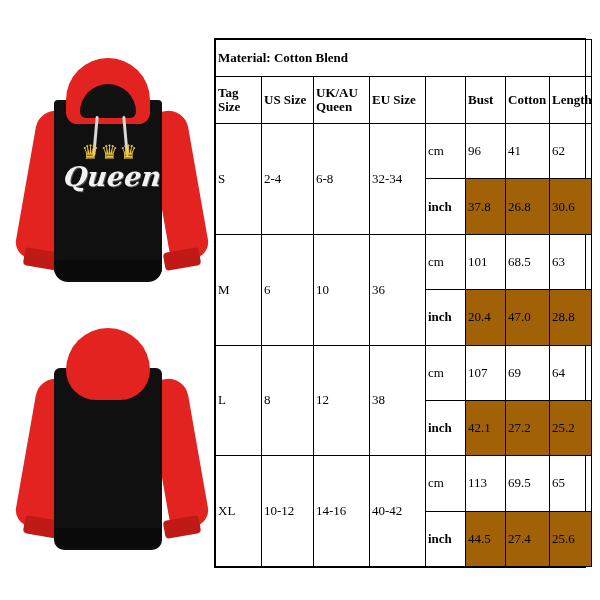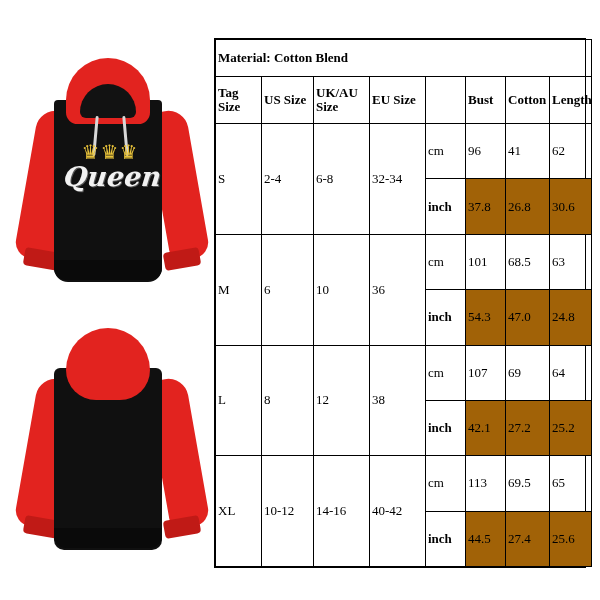--- a/index.html
+++ b/index.html
@@ -282,21 +282,21 @@
           <col class="col-len">
       </colgroup>
       <tbody>
         <tr class="material-row">
           <td colspan="8">Material: Cotton Blend</td>
         </tr>
 
         <tr class="head-row">
           <td>Tag Size</td>
           <td>US Size</td>
-          <td>UK/AU Size</td>
+          <td>UK/AU Queen</td>
           <td>EU Size</td>
           <td class="blank-head"></td>
           <td>Bust</td>
           <td>Cotton</td>
           <td>Length</td>
         </tr>
 
         <tr>
           <td class="tag-cell" rowspan="2">S</td>
           <td class="us-cell" rowspan="2">2-4</td>
@@ -319,23 +319,23 @@
           <td class="us-cell" rowspan="2">6</td>
           <td class="uk-cell" rowspan="2">10</td>
           <td class="eu-cell" rowspan="2">36</td>
           <td class="measure-label unit-cell">cm</td>
           <td>101</td>
           <td>68.5</td>
           <td>63</td>
         </tr>
         <tr class="inch-row">
           <td class="measure-label unit-cell">inch</td>
-          <td>54.3</td>
+          <td>20.4</td>
           <td>47.0</td>
-          <td>24.8</td>
+          <td>28.8</td>
         </tr>
 
         <tr>
           <td class="tag-cell" rowspan="2">L</td>
           <td class="us-cell" rowspan="2">8</td>
           <td class="uk-cell" rowspan="2">12</td>
           <td class="eu-cell" rowspan="2">38</td>
           <td class="measure-label unit-cell">cm</td>
           <td>107</td>
           <td>69</td>

